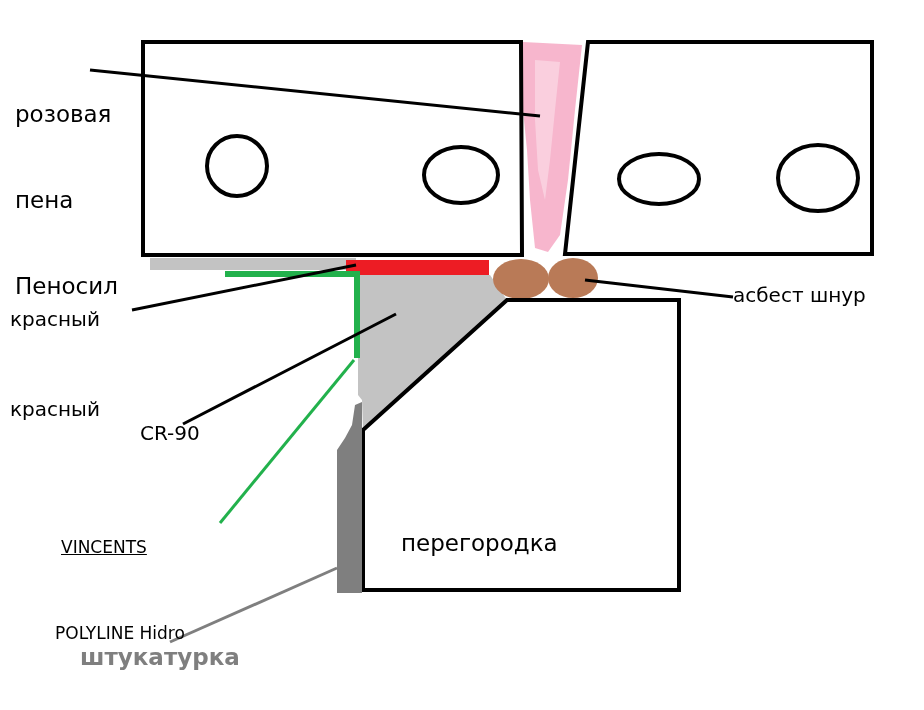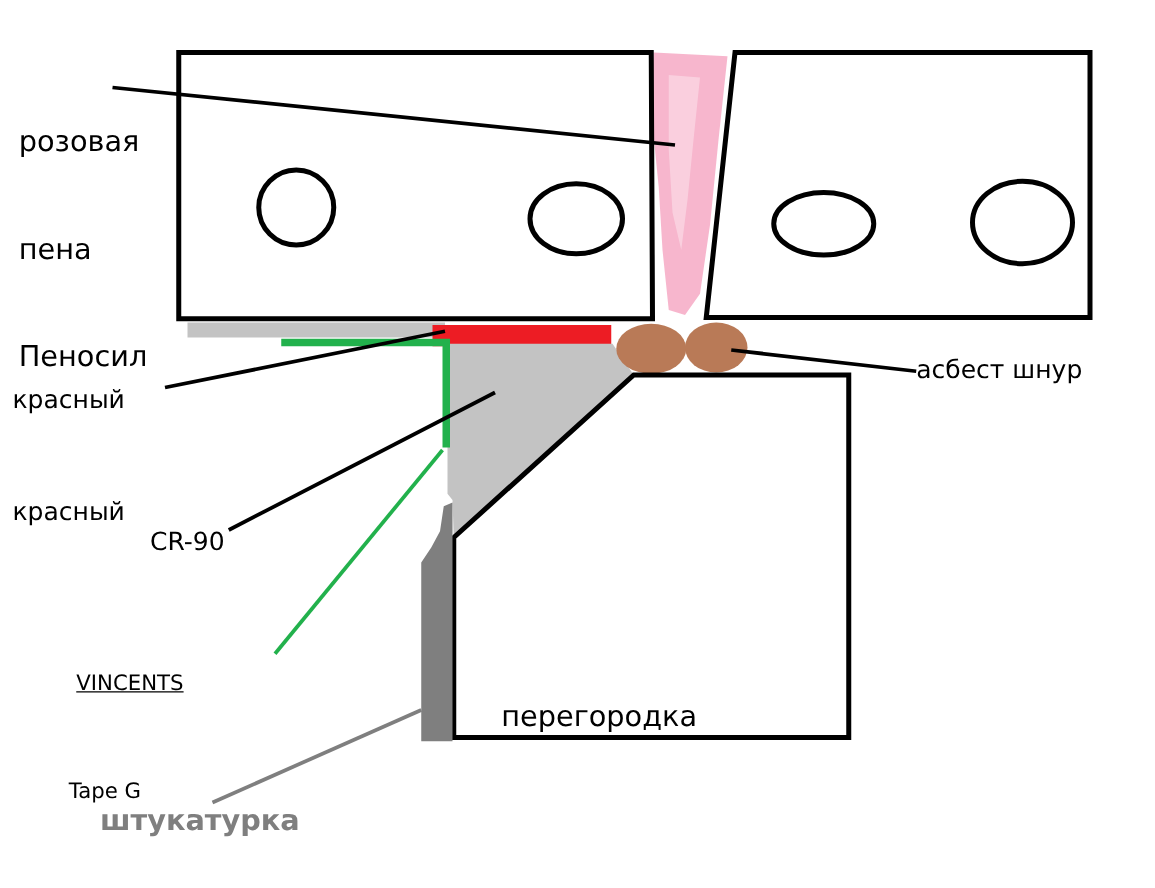--- a/index.html
+++ b/index.html
@@ -56,22 +56,23 @@
   <div>Пеносил</div>
 </div>
 
 <div class="lbl lbl-lg" style="left:10px;top:244px;line-height:1.5;">
   <div>красный</div>
   <div>красный</div>
 </div>
 
 <div class="lbl lbl-lg" style="left:733px;top:283px;">асбест шнур</div>
 
-<div class="lbl lbl-lg" style="left:120px;top:421px;">CR-90</div>
+<div class="lbl lbl-lg" style="left:140px;top:421px;">CR-90</div>
 
 <div class="lbl lbl-md" style="left:55px;top:475px;line-height:1.7;">
   <div style="padding-left:6px;text-decoration:underline;">VINCENTS</div>
+  <div>POLYLINE Hidro</div>
   <div>Tape G</div>
 </div>
 
-<div class="lbl lbl-sm" style="left:401px;top:560px;">перегородка</div>
+<div class="lbl lbl-sm" style="left:401px;top:529px;">перегородка</div>
 
 <div class="lbl lbl-sm gray" style="left:80px;top:643px;">штукатурка</div>
 
 </body></html>

